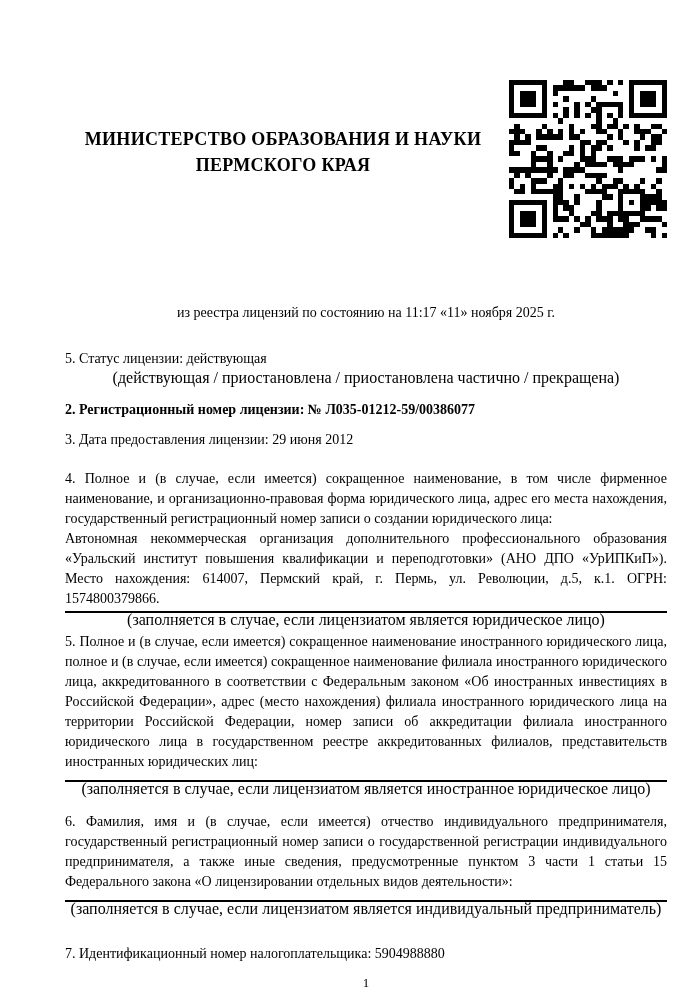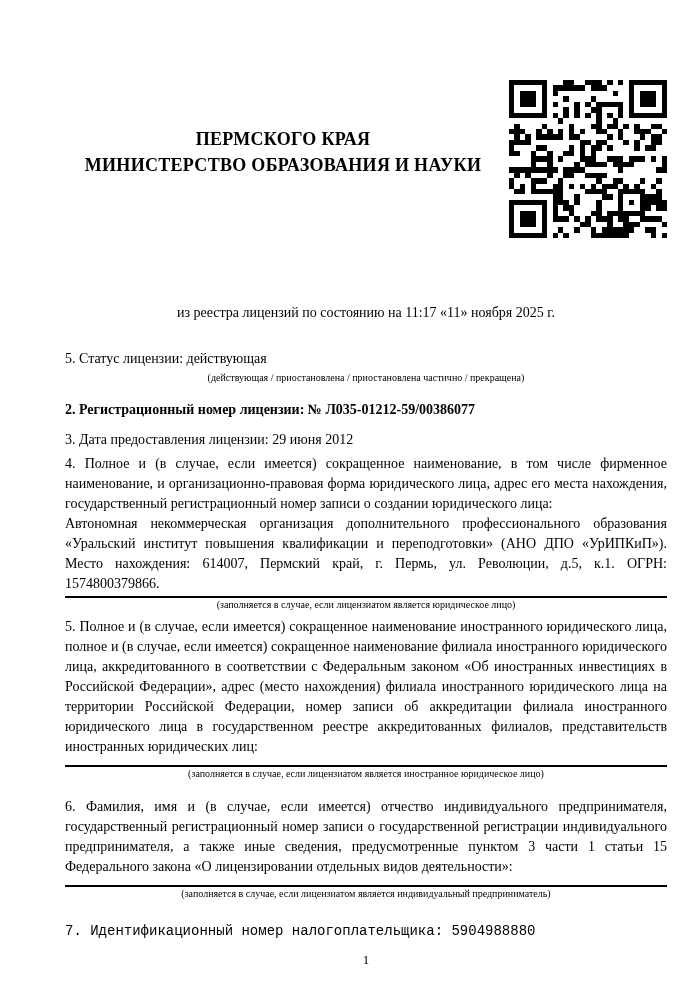--- a/index.html
+++ b/index.html
@@ -25,48 +25,48 @@
   .doc-subtitle { font-size: 9.5px; line-height: 13px; margin-top: 4px; }
   .qr-box { flex: 0 0 auto; width: 158px; height: 158px; margin-left: 8px; }
   .qr-box svg { display: block; }
 
   
   .intro { margin-top: 65px; text-align: center; font-size: 14px; line-height: 20px; }
 
   
   .item { font-size: 14px; line-height: 20px; }
   .just { text-align: justify; }
-  .caption { font-size: 10px; line-height: 14px; text-align: center; }
+  .caption { font-size: 16px; line-height: 14px; text-align: center; }
   .rule { border-top: 2px solid #000; height: 0; }
 
   .item-1 { margin-top: 26px; }
   .item-1 .caption { margin-top: 2px; }
   .item-2 { margin-top: 15px; font-weight: bold; }
   .item-3 { margin-top: 10px; }
-  .item-4 { margin-top: 4px; }
+  .item-4 { margin-top: 19px; }
   .item-4 .rule { margin-top: 2px; }
   .item-5 { margin-top: 5px; }
   .item-5 .rule { margin-top: 8px; }
   .item-6 { margin-top: 16px; }
   .item-6 .rule { margin-top: 8px; }
-  .item-7 { margin-top: 20px; font-family: Liberation Mono, monospace; }
+  .item-7 { margin-top: 28px; }
 
   .page-number { margin-top: 10px; text-align: center; font-size: 13px; line-height: 18px; }
 </style>
 </head>
 <body>
 
 <div class="page">
 
   <div class="content">
 
     <div class="top-row">
       <div class="ministry-header">
+        <div class="doc-title">МИНИСТЕРСТВО ОБРАЗОВАНИЯ И НАУКИ</div>
         <div class="doc-title">ПЕРМСКОГО КРАЯ</div>
-        <div class="doc-title">МИНИСТЕРСТВО ОБРАЗОВАНИЯ И НАУКИ</div>
       </div>
       <div class="qr-box">
           <svg viewBox="0 0 29 29" width="158" height="158" shape-rendering="crispEdges" fill="#000000" xmlns="http://www.w3.org/2000/svg">
             <rect x="0" y="0" width="29" height="29" fill="#ffffff"></rect>
             <rect x="0" y="0" width="1" height="1"></rect>
             <rect x="1" y="0" width="1" height="1"></rect>
             <rect x="2" y="0" width="1" height="1"></rect>
             <rect x="3" y="0" width="1" height="1"></rect>
             <rect x="4" y="0" width="1" height="1"></rect>
             <rect x="5" y="0" width="1" height="1"></rect>

